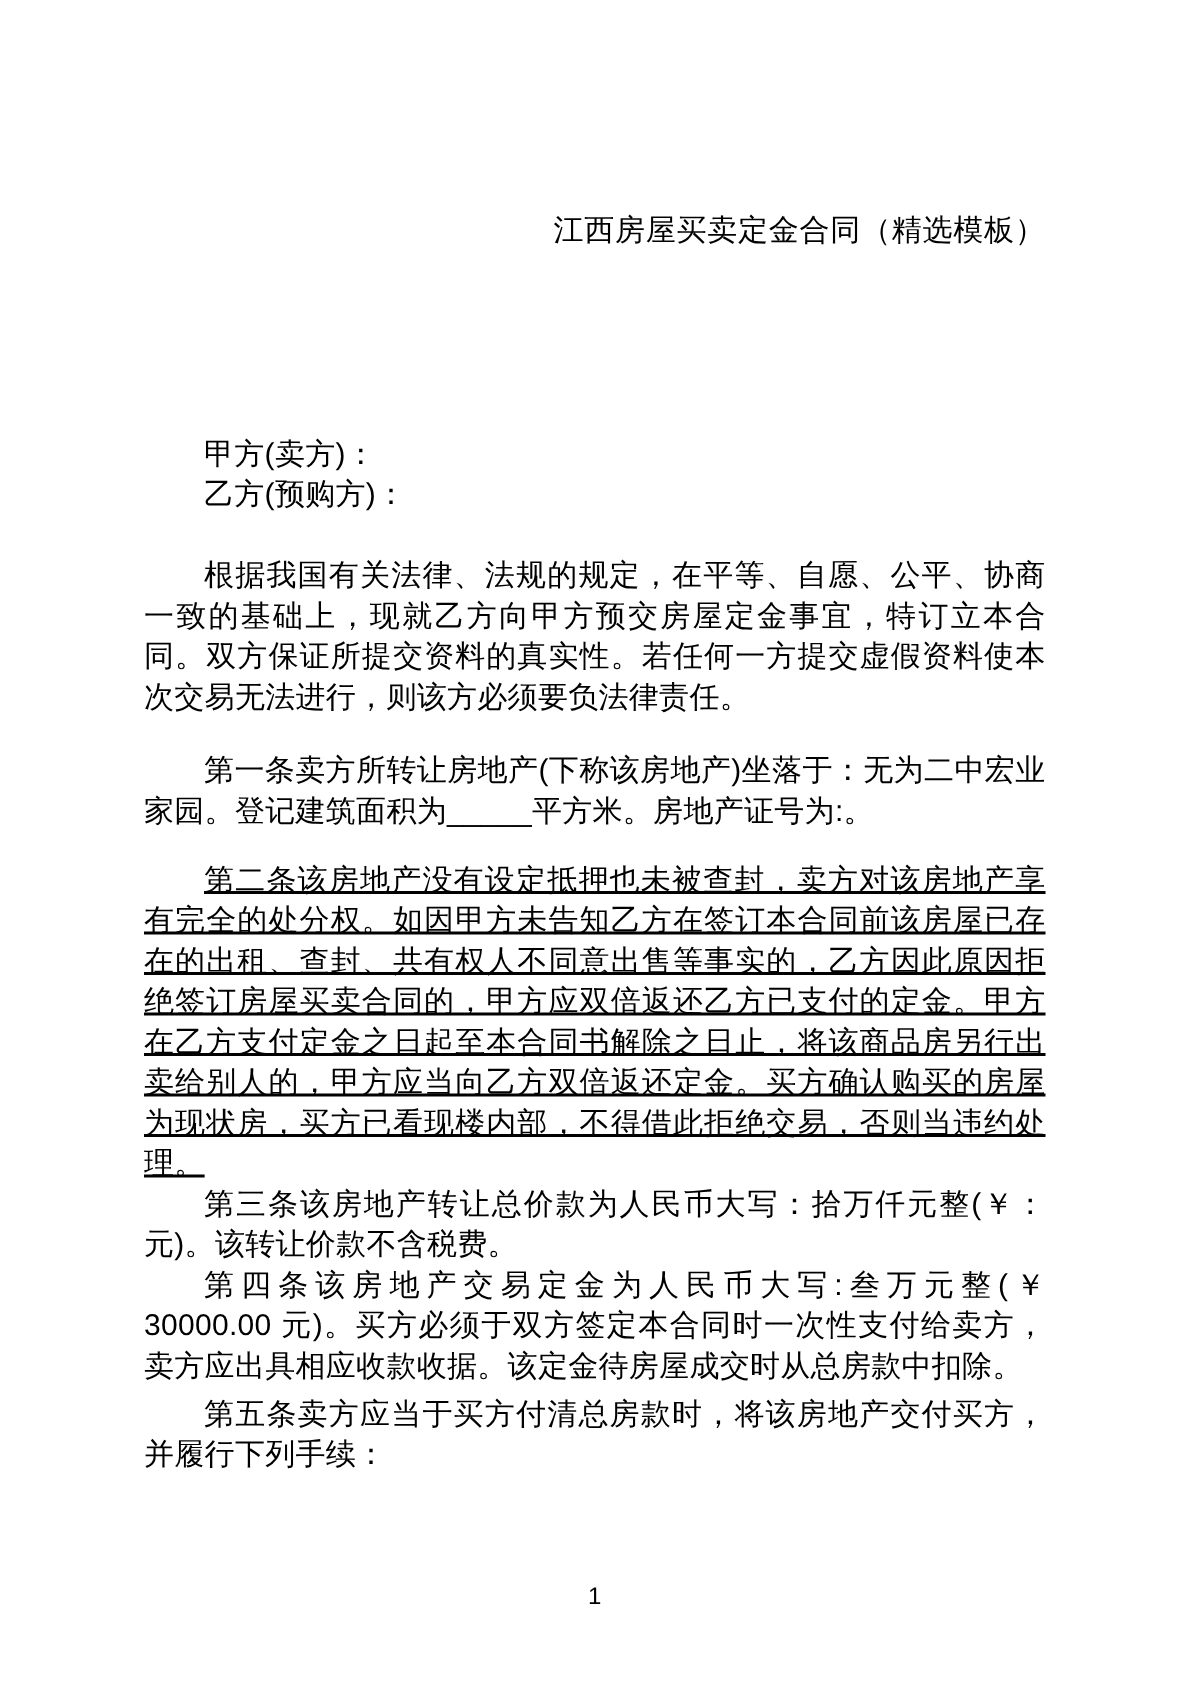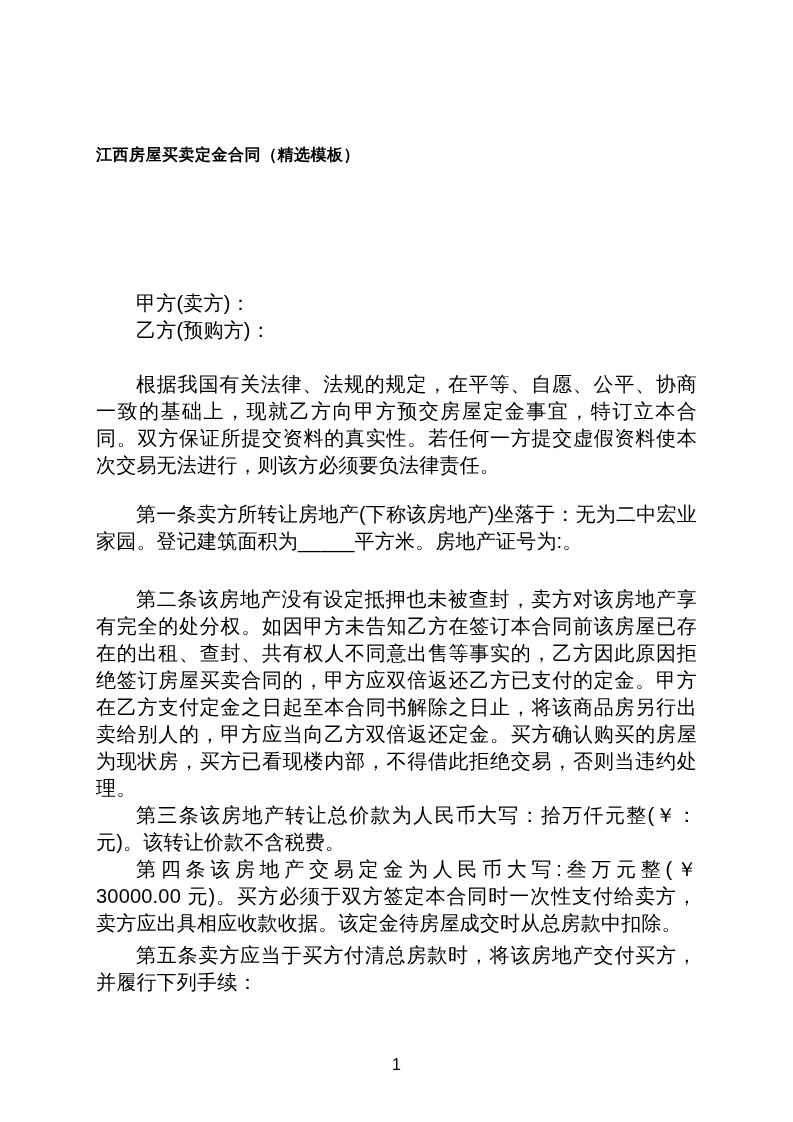--- a/index.html
+++ b/index.html
@@ -17,40 +17,40 @@
     overflow: hidden;
   }
   .content {
     position: absolute;
     left: 96px;
     right: 96px;
     top: 0;
   }
   .doc-title {
     margin: 139px 0 0 0;
-    font-size: 16px;
+    font-size: 20px;
     line-height: 31px;
-    font-weight: 700;
-    text-align: left;
+    font-weight: 400;
+    text-align: right;
     letter-spacing: 0.5px;
   }
   .para {
     margin: 0;
     font-size: 20px;
     line-height: 27px;
     text-indent: 2em;
     text-align: justify;
     text-justify: inter-ideograph;
     letter-spacing: 0.2px;
   }
   .party-a  { margin-top: 120px; }
   .party-b  { }
   .preamble { margin-top: 27px; }
   .c1 { margin-top: 22px; }
-  .c2 { margin-top: 31px; }
+  .c2 { margin-top: 19px; text-decoration: underline; }
   .c3 { }
   .c4 { }
   .c5 { margin-top: 5px; }
   .page-footer {
     position: absolute;
     left: 0;
     right: 0;
     bottom: 44px;
     text-align: center;
     font-size: 16px;

